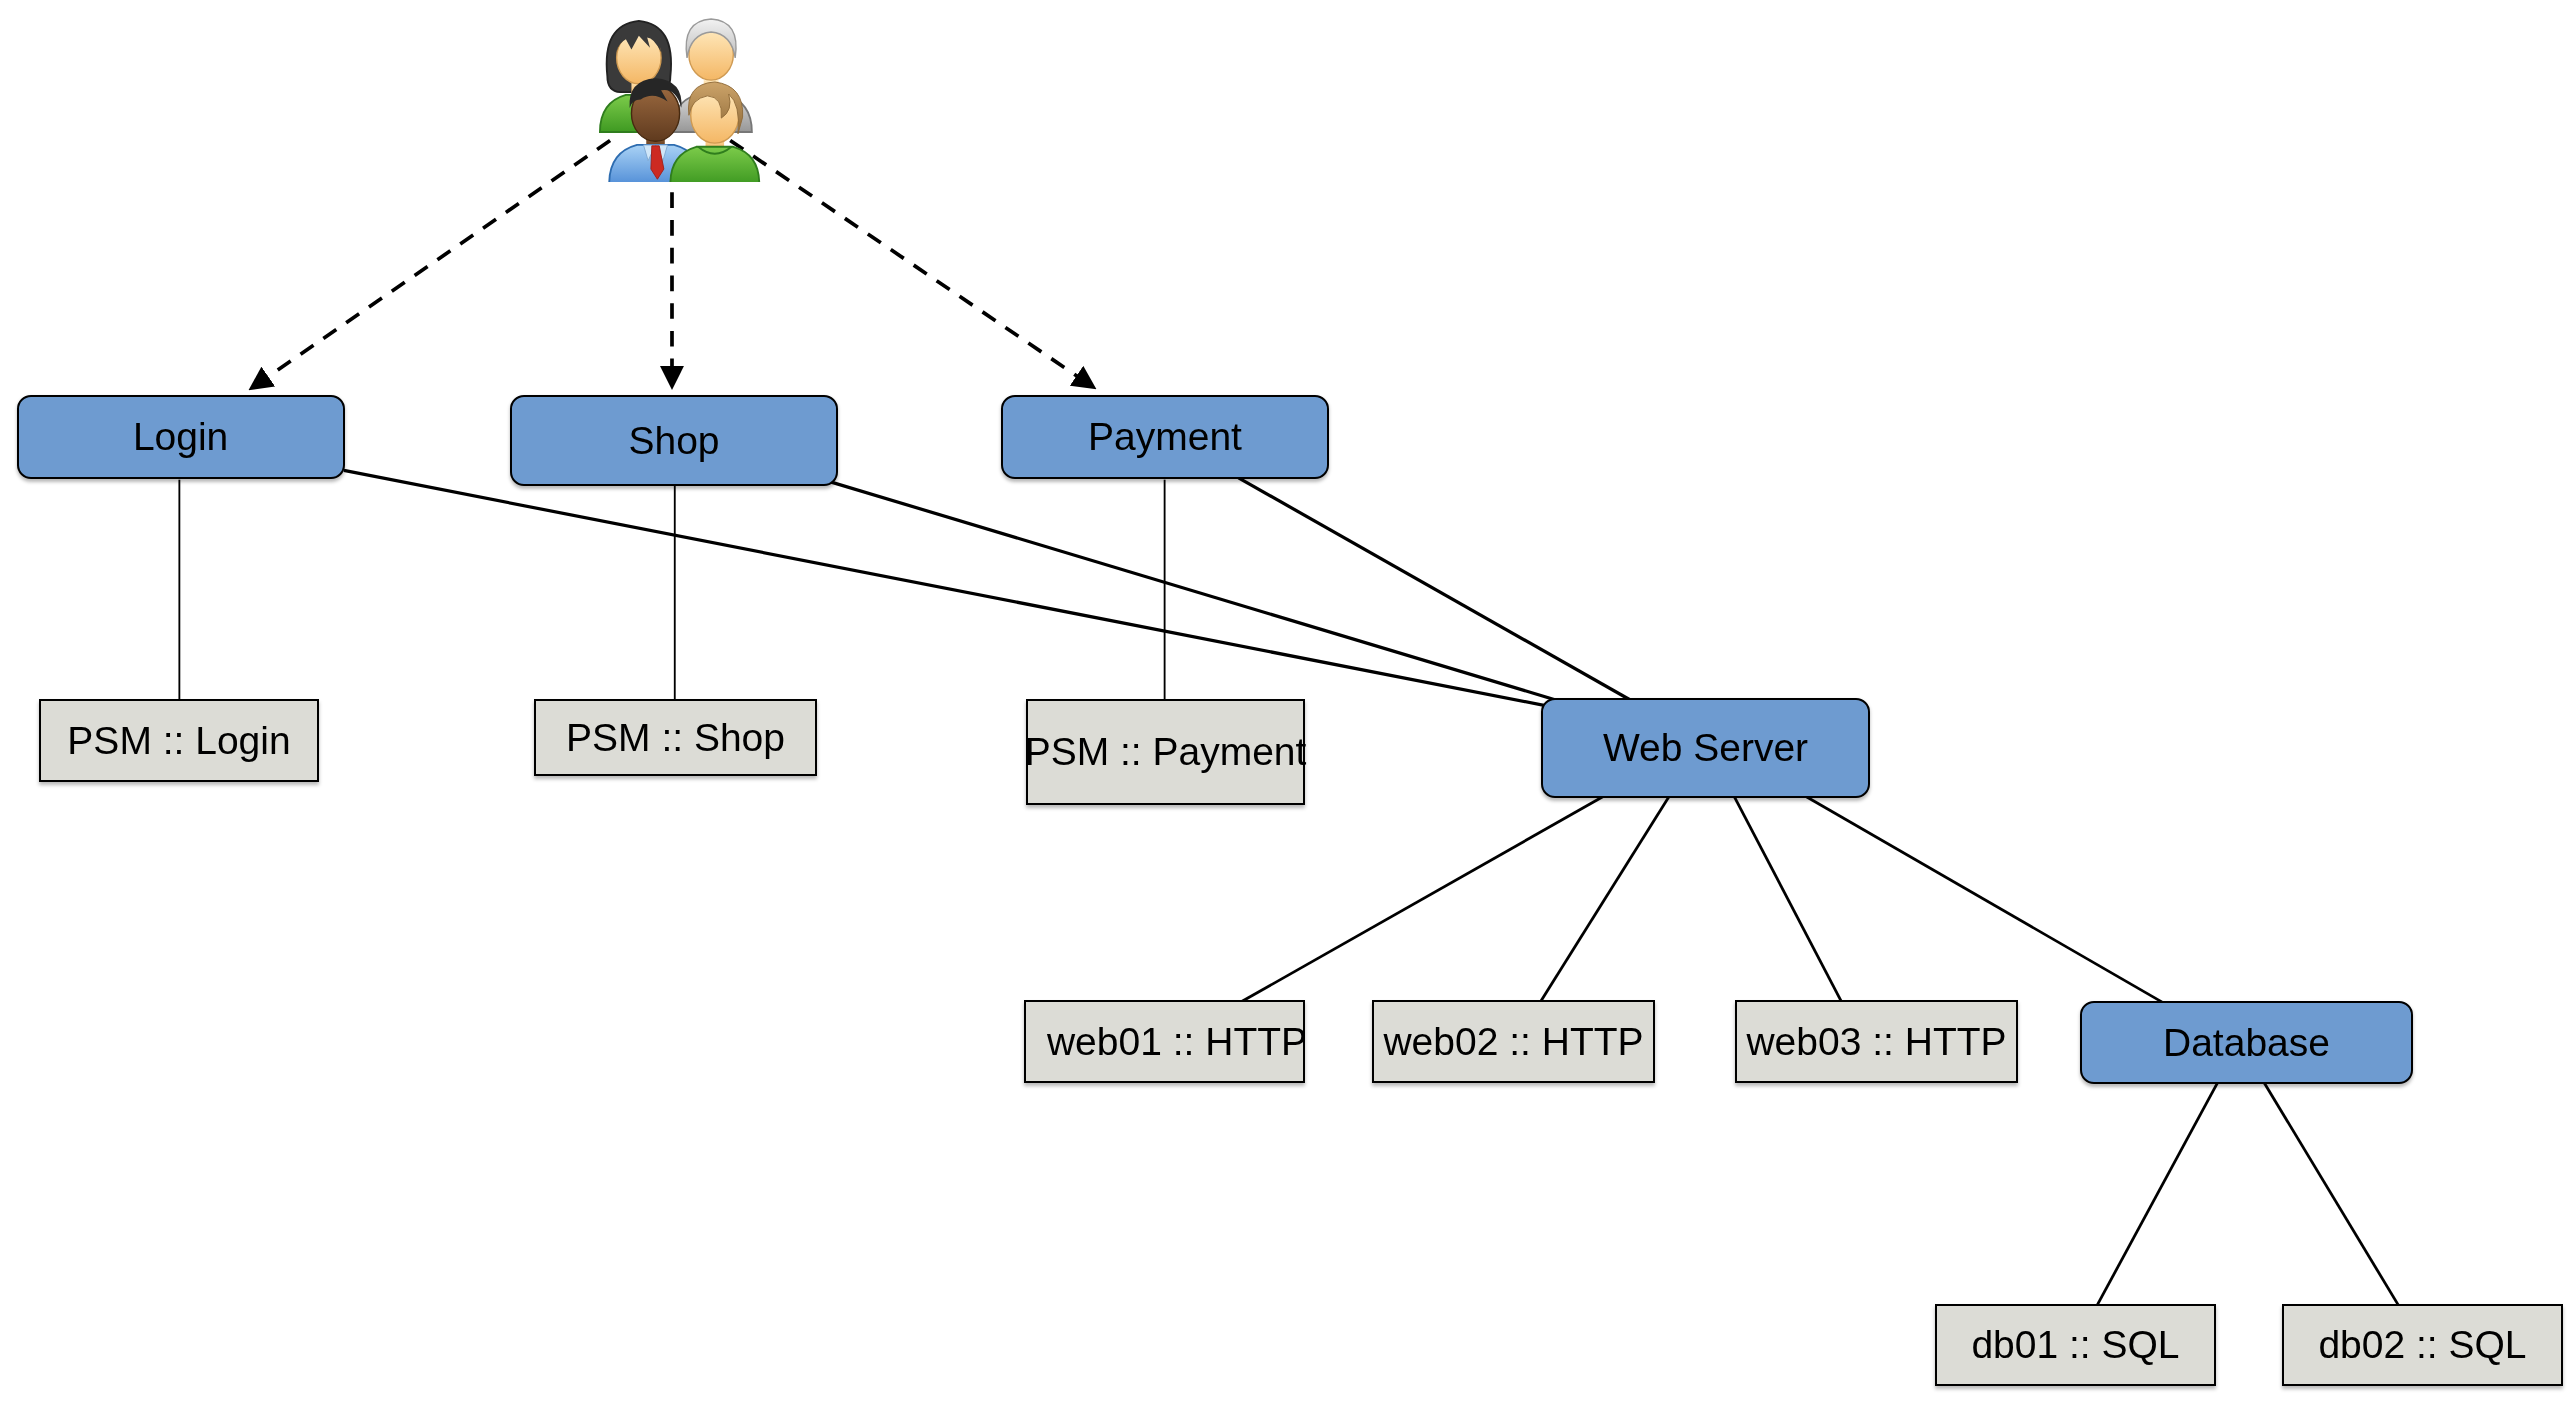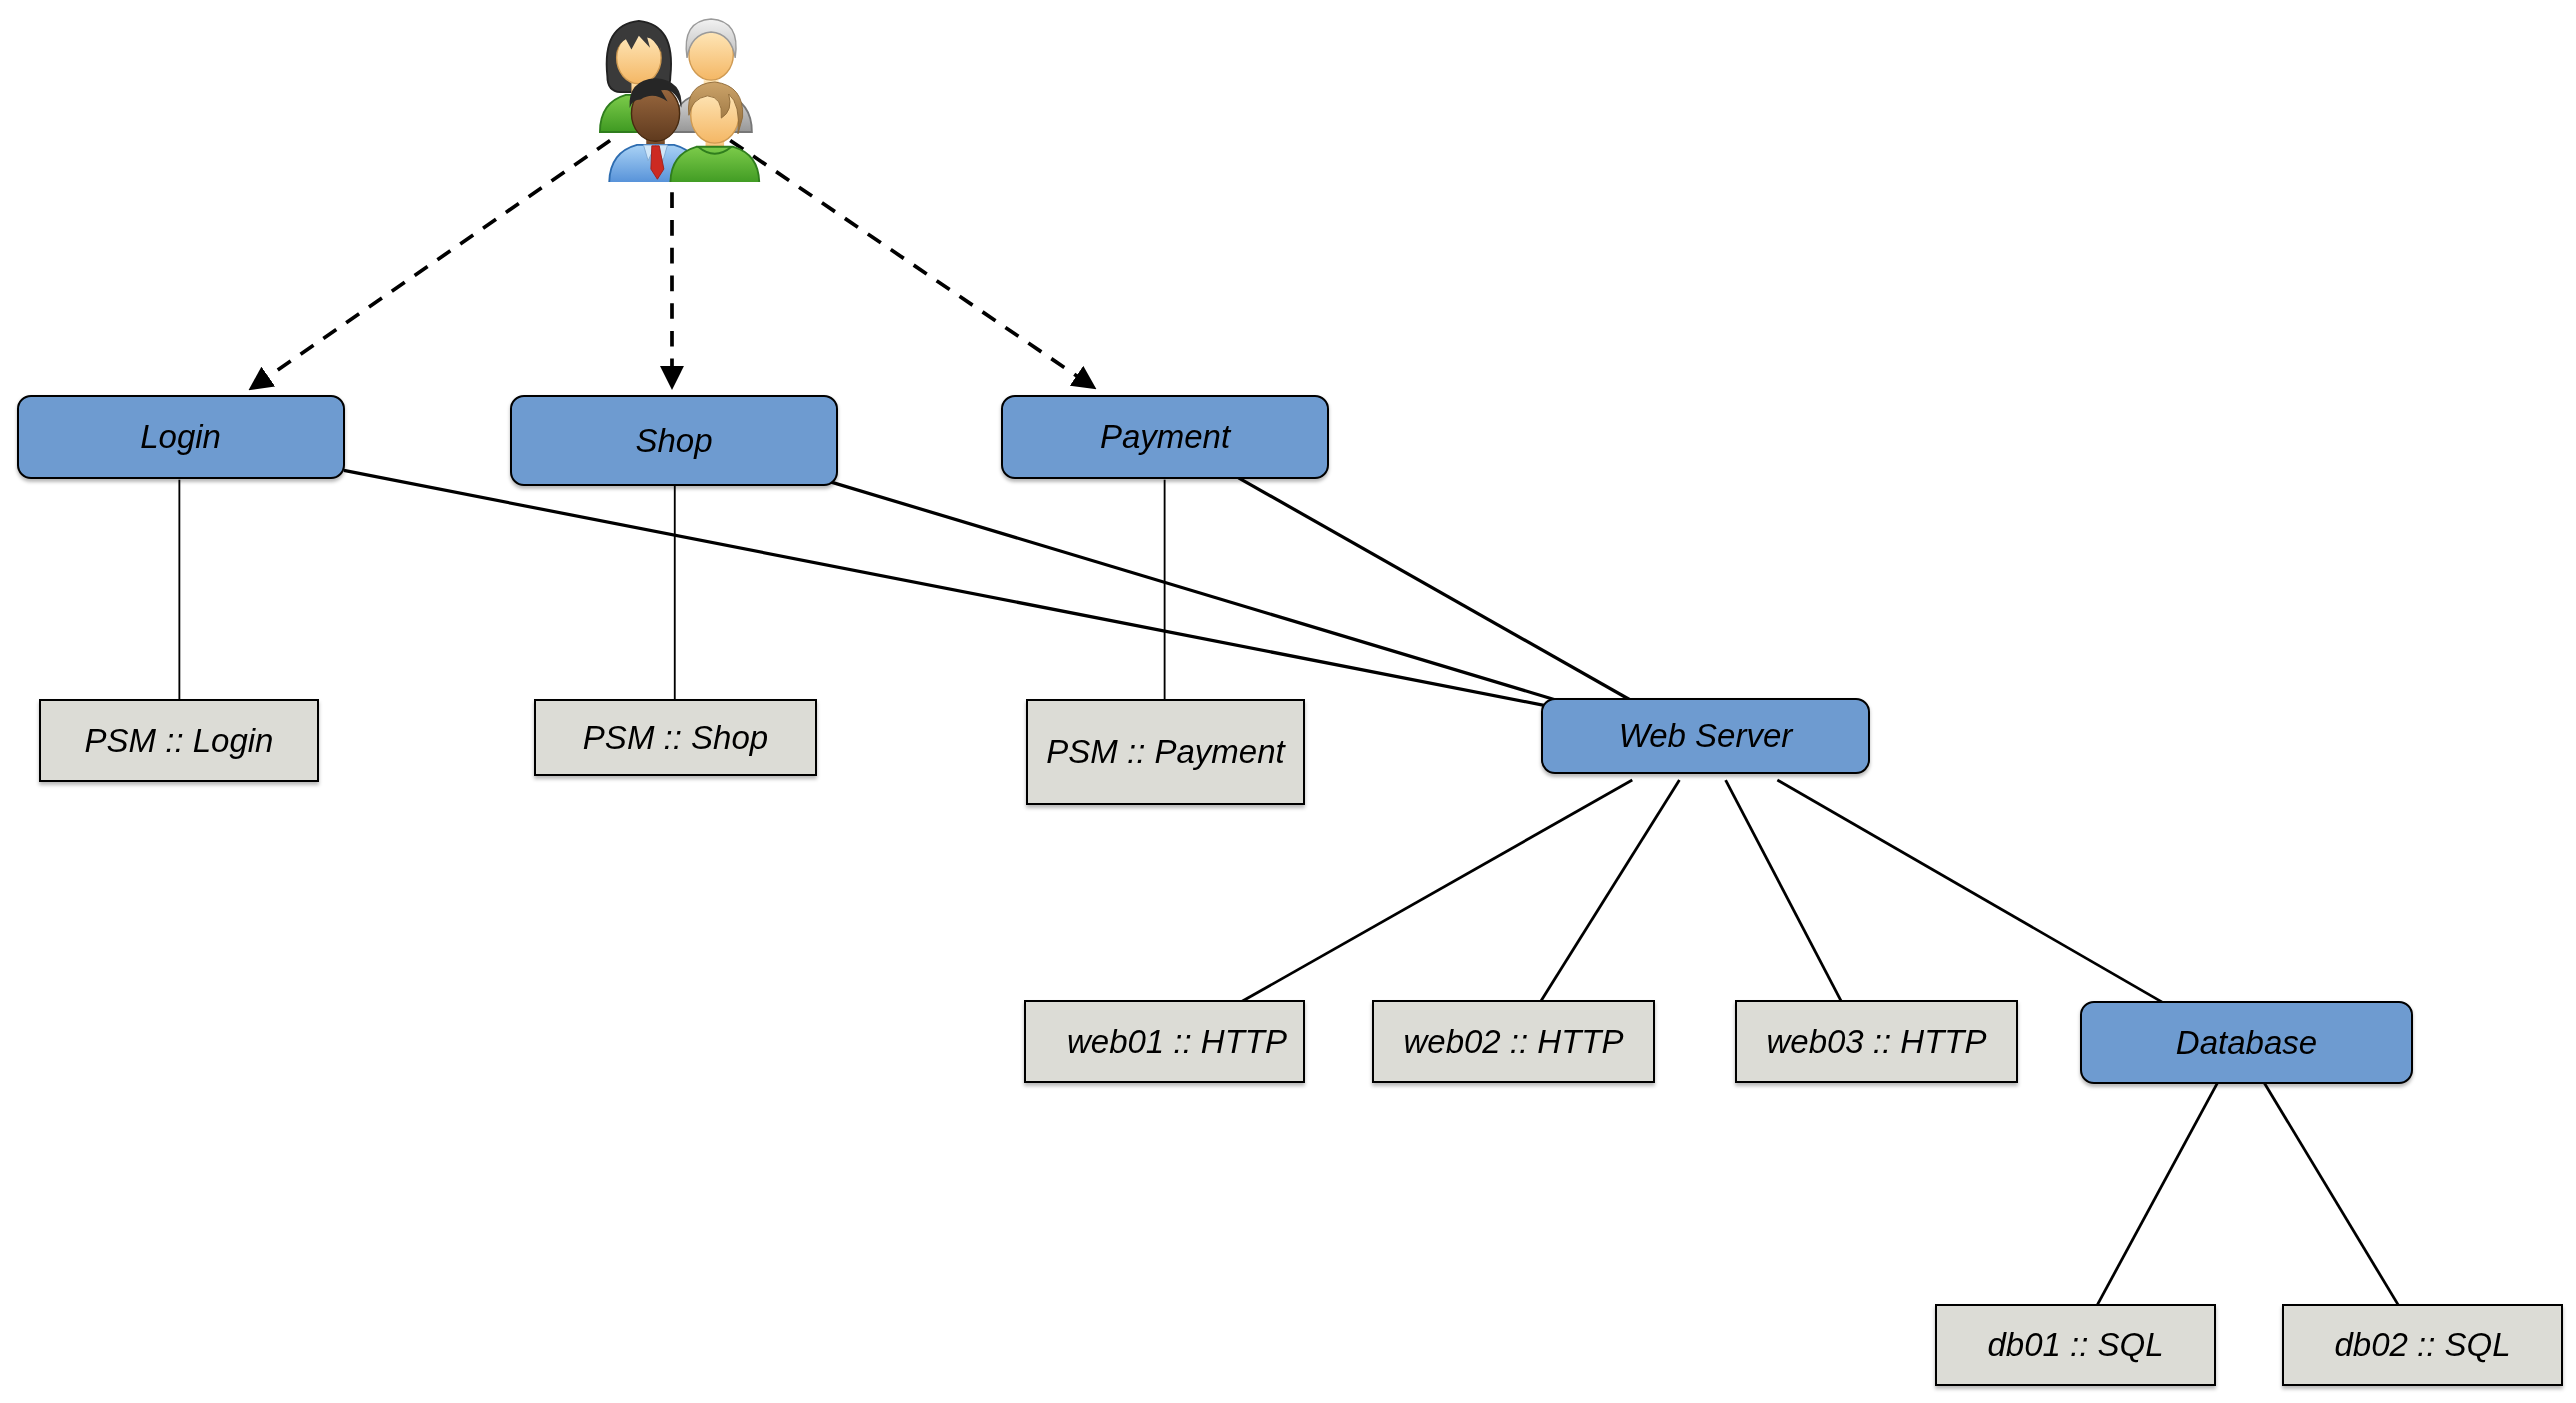--- a/index.html
+++ b/index.html
@@ -8,23 +8,22 @@
     width:2576px;height:1403px;
     background:#ffffff;
     font-family:"Liberation Sans","DejaVu Sans",sans-serif;
     overflow:hidden;
   }
   svg.edges{position:absolute;left:0;top:0;z-index:1;}
   .node{
     position:absolute;z-index:2;
     display:flex;align-items:center;justify-content:center;
     box-sizing:border-box;
-    font-size:33px;color:#000;
+    font-size:39px;color:#000;
     white-space:nowrap;
-    font-style:italic;
   }
   .node.service{
     background:#6e9bd0;
     border:2.8px solid #000;
     border-radius:14px;
     box-shadow:0 2.8px 3.7px rgba(0,0,0,0.28);
   }
   .node.check{
     background:#dcdcd6;
     border:2.8px solid #000;
@@ -152,21 +151,21 @@
   </div>
 
   <div class="node check" style="left:534px;top:699px;width:283px;height:77px;text-align:center;">
     <span>PSM :: Shop</span>
   </div>
 
   <div class="node check" style="left:1026px;top:699px;width:279px;height:106px;">
     <span>PSM :: Payment</span>
   </div>
 
-  <div class="node service" style="left:1541px;top:698px;width:329px;height:76px;">
+  <div class="node service" style="left:1541px;top:698px;width:329px;height:100px;">
     <span>Web Server</span>
   </div>
 
   <div class="node check" style="left:1024px;top:1000px;width:281px;height:83px;padding-left:25px;">
     <span>web01 :: HTTP</span>
   </div>
 
   <div class="node check" style="left:1372px;top:1000px;width:283px;height:83px;">
     <span>web02 :: HTTP</span>
   </div>

